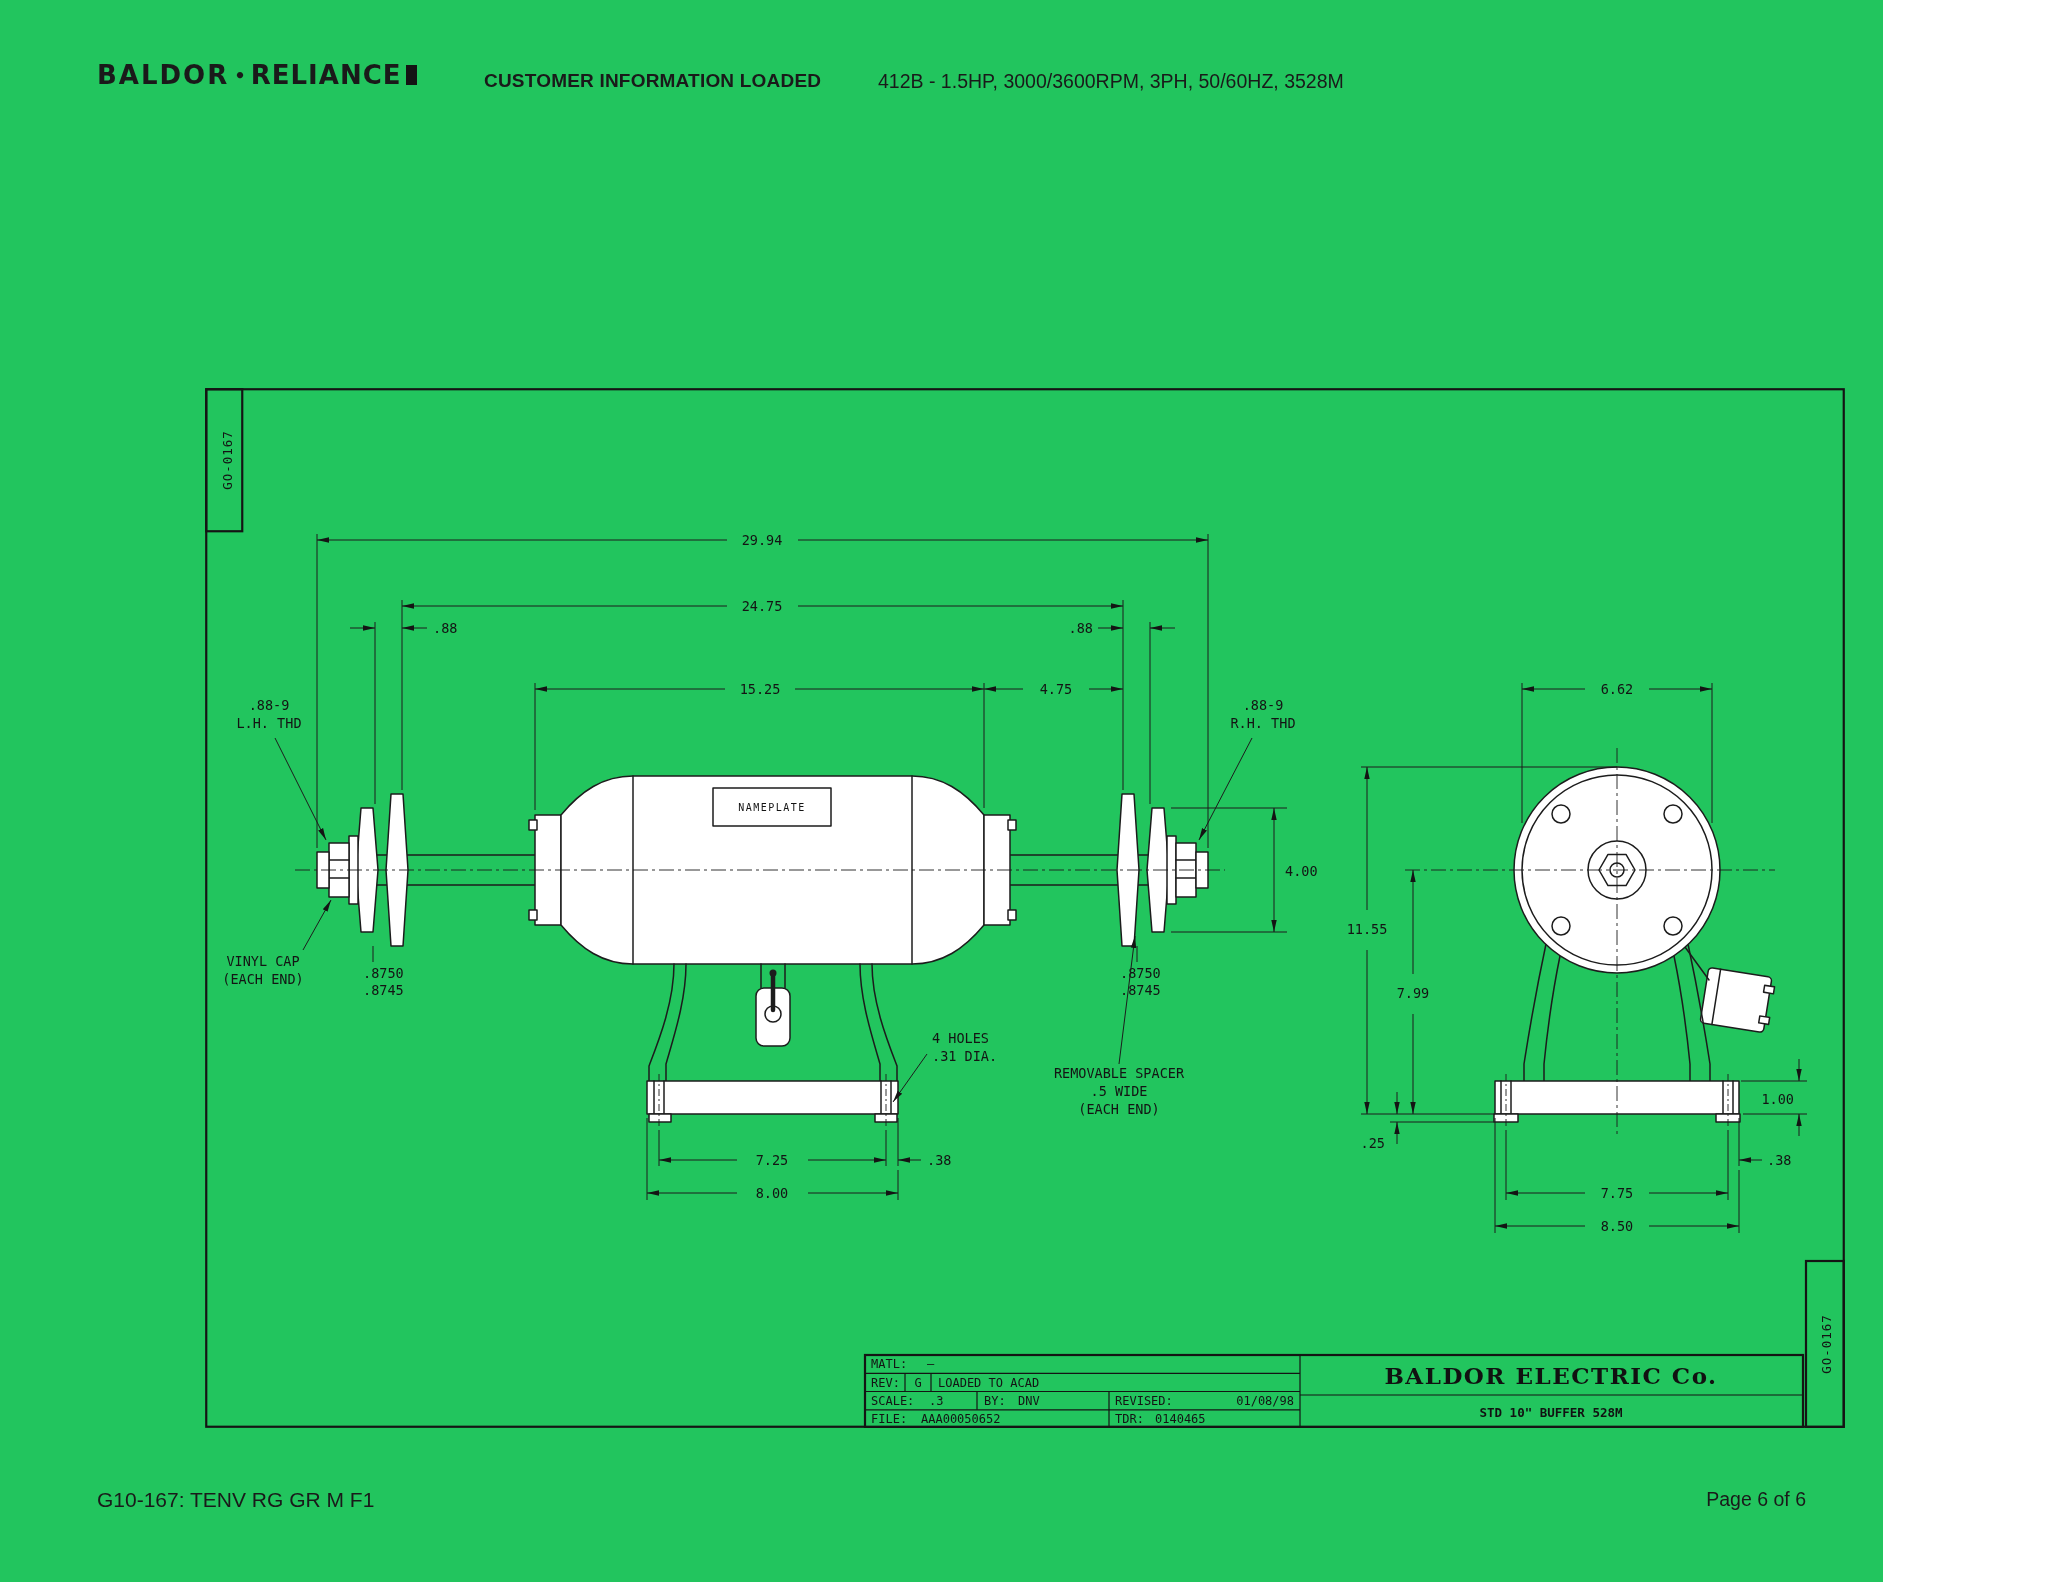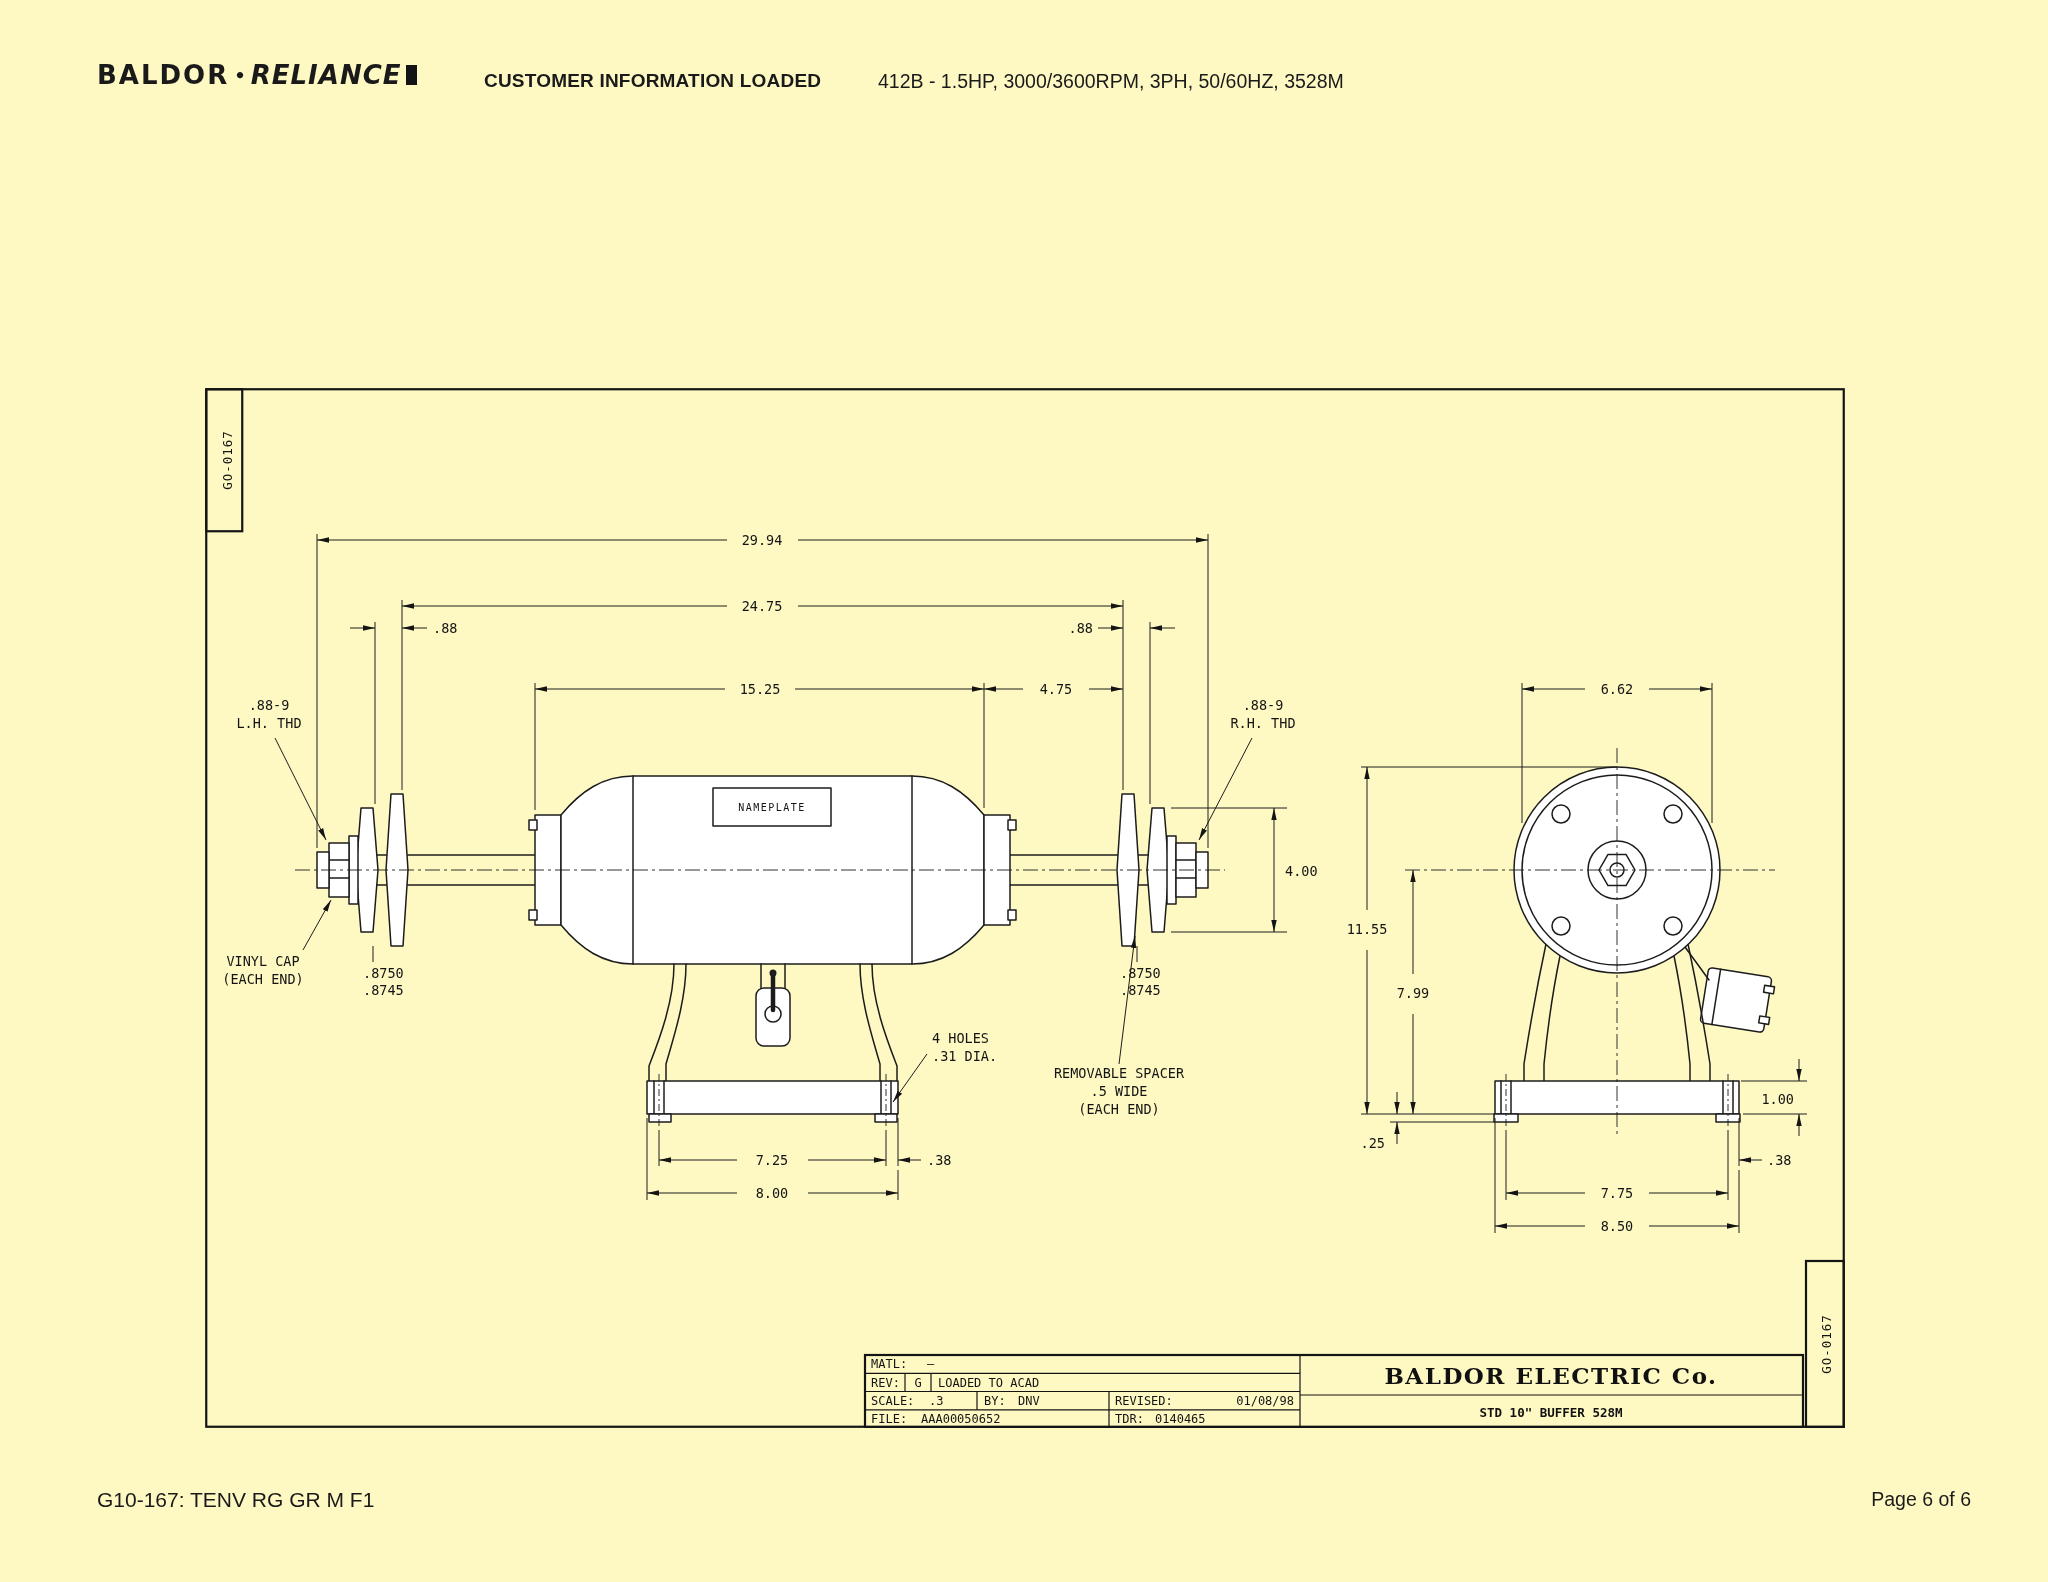--- a/index.html
+++ b/index.html
@@ -1,26 +1,26 @@
 <!DOCTYPE html>
 <html><head>
 <meta charset="utf-8">
 <style>
   * { margin:0; padding:0; box-sizing:border-box; }
   html,body { background:#ffffff; }
   .page {
-    position:relative; width:2048px; height:1582px; background:#fef9c3;
+    position:relative; width:1883px; height:1582px; background:#22c55e;
     font-family:"Liberation Sans", sans-serif; color:#1a1a1a; overflow:hidden;
   }
   
   .logo { position:absolute; left:97px; top:60px; display:flex; align-items:center;
           font-family:"DejaVu Sans", sans-serif; font-weight:900; font-size:26px; }
   .logo-baldor { letter-spacing:2px; }
   .logo-dot { font-size:18px; margin:0 5px; }
-  .logo-reliance { font-style:italic; letter-spacing:1px; }
+  .logo-reliance { letter-spacing:1px; }
   .logo-mark { width:11px; height:20px; background:#141414; display:inline-block; margin-left:5px; }
   .packet-title { position:absolute; left:484px; top:70px; font-size:19px; font-weight:700; letter-spacing:0.2px; }
   .spec-line { position:absolute; left:878px; top:70px; font-size:19.5px; font-weight:400;text-align:right; }
   
   .doc-ref { position:absolute; left:97px; top:1488px; font-size:21px; }
   .page-num { position:absolute; right:77px; top:1488px; font-size:19.5px; }
   
   .drawing-frame { position:absolute; left:205px; top:388px; width:1640px; height:1040px; }
   .ln  { fill:none; stroke:#1c1c1c; stroke-width:1.5px; stroke-linecap:round; stroke-linejoin:round; }
   .lnw { fill:#ffffff; stroke:#1c1c1c; stroke-width:1.5px; stroke-linejoin:round; }

